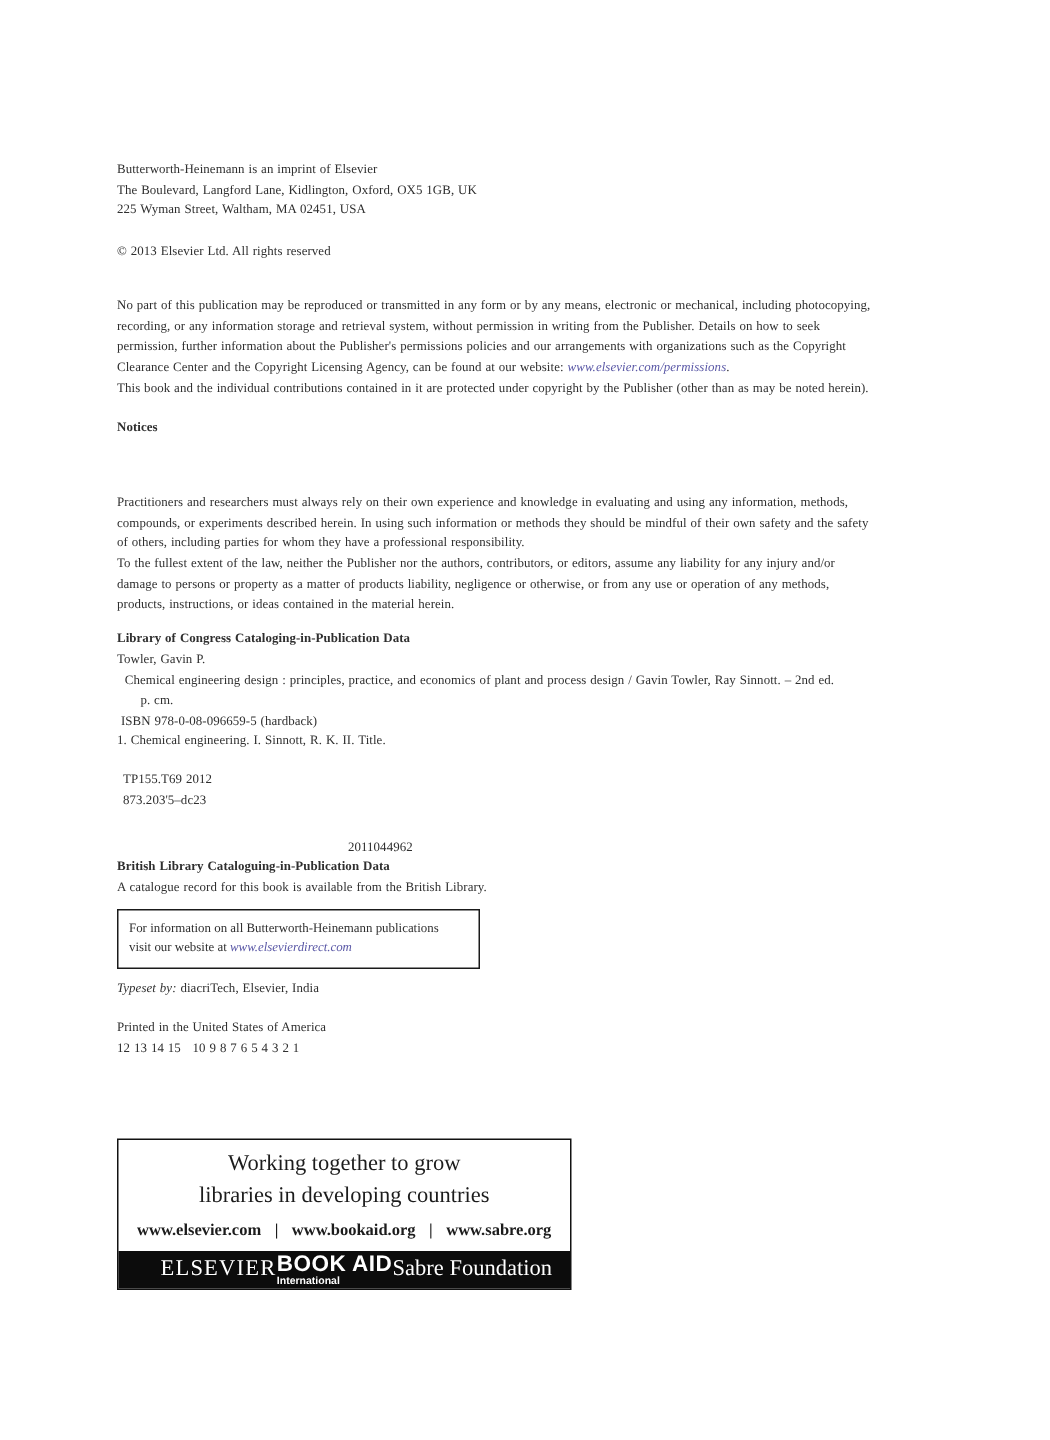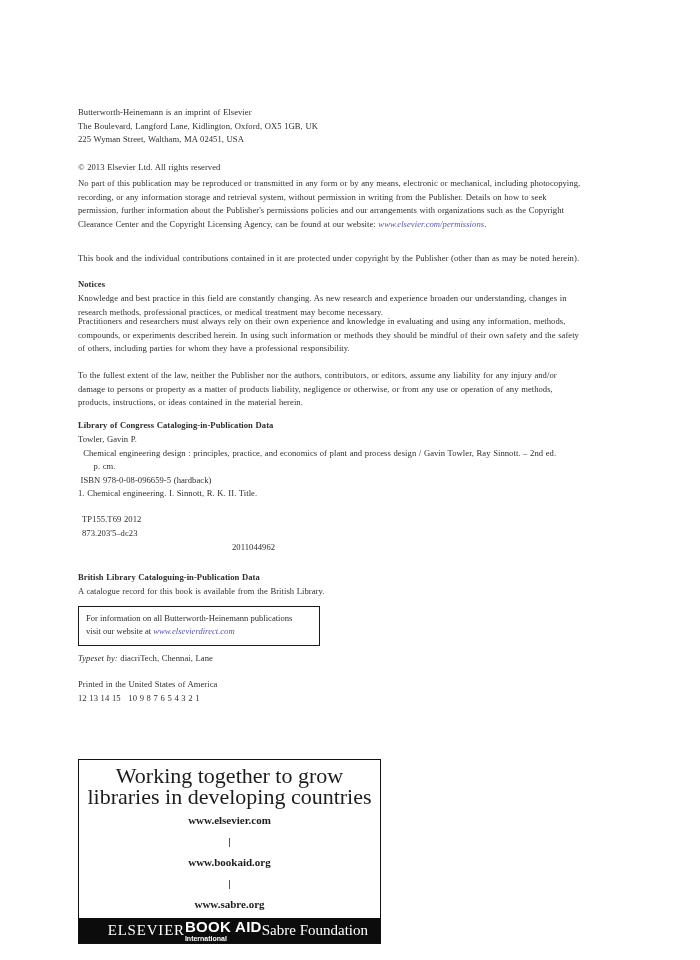--- a/index.html
+++ b/index.html
@@ -43,45 +43,44 @@
   .banner {
     position: absolute;
     left: 78px;
     top: 759px;
     width: 301px;
     border: 1.5px solid #111111;
     background: #ffffff;
   }
   .banner-tagline {
     text-align: center;
-    font-size: 22px;
+    font-size: 15px;
     line-height: 20.5px;
     color: #1c1c1c;
     padding-top: 6px;
     font-family: "Liberation Serif", serif;
   }
   .banner-urls {
     display: flex;
     justify-content: center;
     align-items: center;
     gap: 9px;
     font-size: 11px;
     font-weight: bold;
     color: #1c1c1c;
     margin: 7px 0 8px 0;
-    flex-direction: column;
   }
   .banner-bar {
     background: #0c0c0c;
     color: #ffffff;
     height: 25px;
     display: flex;
     align-items: center;
-    justify-content: flex-end;
-    padding: 0 12px 0 14px;
+    justify-content: space-between;
+    padding: 0 12px 0 28px;
   }
   .logo-elsevier {
     font-family: "Liberation Serif", serif;
     font-size: 15px;
     letter-spacing: 0.8px;
   }
   .logo-bookaid {
     font-family: "Liberation Sans", sans-serif;
     font-weight: bold;
     line-height: 1.05;
@@ -98,61 +97,59 @@
 <body>
 
 <div class="page">
 
   <div class="block" style="top:106px">Butterworth-Heinemann is an imprint of Elsevier
 The Boulevard, Langford Lane, Kidlington, Oxford, OX5 1GB, UK
 225 Wyman Street, Waltham, MA 02451, USA</div>
 
   <div class="block" style="top:161px">© 2013 Elsevier Ltd. All rights reserved</div>
 
-  <div class="block" style="top:177px"><span>No part of this publication may be reproduced or transmitted in any form or by any means, electronic or mechanical, including photocopying,
+  <div class="block" style="top:197px"><span>No part of this publication may be reproduced or transmitted in any form or by any means, electronic or mechanical, including photocopying,
 recording, or any information storage and retrieval system, without permission in writing from the Publisher. Details on how to seek
 permission, further information about the Publisher's permissions policies and our arrangements with organizations such as the Copyright
 Clearance Center and the Copyright Licensing Agency, can be found at our website: </span><a class="link">www.elsevier.com/permissions</a><span>.</span></div>
 
   <div class="block" style="top:252px">This book and the individual contributions contained in it are protected under copyright by the Publisher (other than as may be noted herein).</div>
 
   <div class="block heading" style="top:278px">Notices</div>
 
-  <div class="block" style="top:292px">Knowledge and best practice in this field are constantly changing. As new research and experience broaden our understanding, changes in
-research methods, professional practices, or medical treatment may become necessary.</div>
 
-  <div class="block" style="top:315px">Practitioners and researchers must always rely on their own experience and knowledge in evaluating and using any information, methods,
+  <div class="block" style="top:328px">Practitioners and researchers must always rely on their own experience and knowledge in evaluating and using any information, methods,
 compounds, or experiments described herein. In using such information or methods they should be mindful of their own safety and the safety
 of others, including parties for whom they have a professional responsibility.</div>
 
   <div class="block" style="top:369px">To the fullest extent of the law, neither the Publisher nor the authors, contributors, or editors, assume any liability for any injury and/or
 damage to persons or property as a matter of products liability, negligence or otherwise, or from any use or operation of any methods,
 products, instructions, or ideas contained in the material herein.</div>
 
   <div class="block heading" style="top:419px">Library of Congress Cataloging-in-Publication Data</div>
 
   <div class="block" style="top:433px">Towler, Gavin P.
   Chemical engineering design : principles, practice, and economics of plant and process design / Gavin Towler, Ray Sinnott. – 2nd ed.
       p. cm.
  ISBN 978-0-08-096659-5 (hardback)
 1. Chemical engineering. I. Sinnott, R. K. II. Title.</div>
 
   <div class="block" style="top:513px; left:82px">TP155.T69 2012
 873.203'5–dc23</div>
 
-  <div class="block" style="top:541px; left:232px">2011044962</div>
+  <div class="block" style="top:558px; left:232px">2011044962</div>
 
   <div class="block heading" style="top:571px">British Library Cataloguing-in-Publication Data</div>
 
   <div class="block" style="top:585px">A catalogue record for this book is available from the British Library.</div>
 
   <div class="info-box"><span>For information on all Butterworth-Heinemann publications</span>
 <span>visit our website at </span><a class="link">www.elsevierdirect.com</a></div>
 
-  <div class="block" style="top:652px"><span class="italic">Typeset by:</span><span> diacriTech, Chennai, Lane</span></div>
+  <div class="block" style="top:652px"><span class="italic">Typeset by:</span><span> diacriTech, Elsevier, India</span></div>
 
   <div class="block" style="top:678px">Printed in the United States of America
 12 13 14 15   10 9 8 7 6 5 4 3 2 1</div>
 
   <div class="banner">
     <div class="banner-tagline">
       <div>Working together to grow</div>
       <div>libraries in developing countries</div>
     </div>
     <div class="banner-urls">

